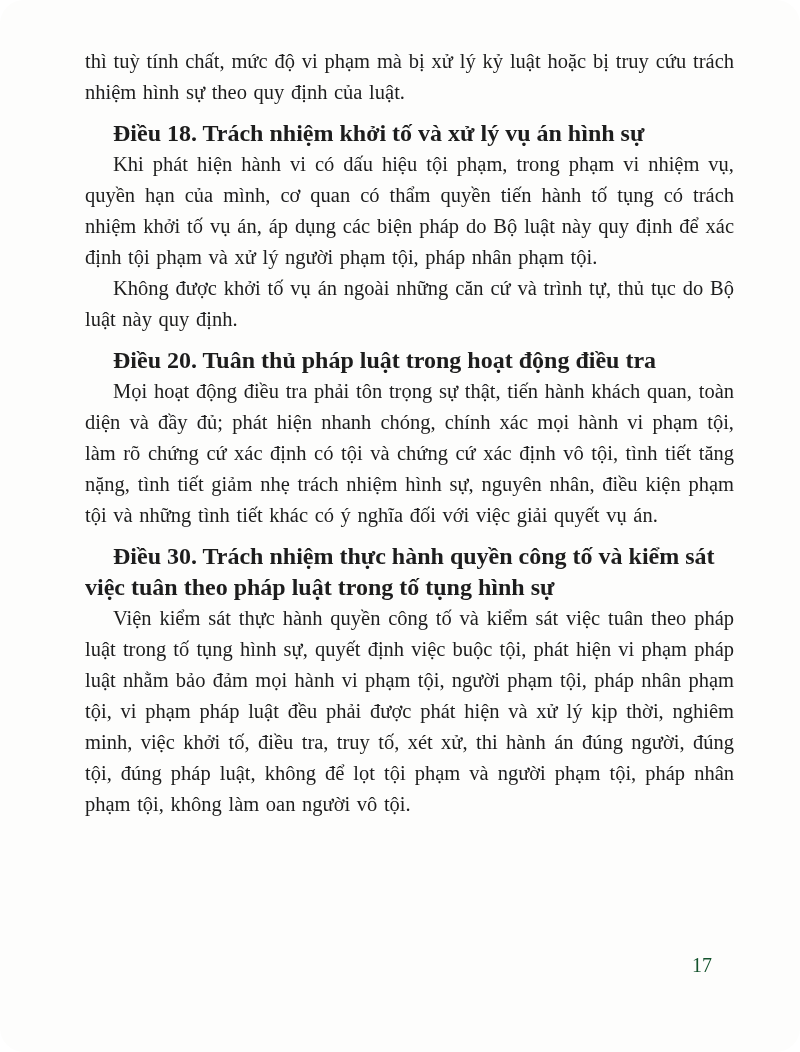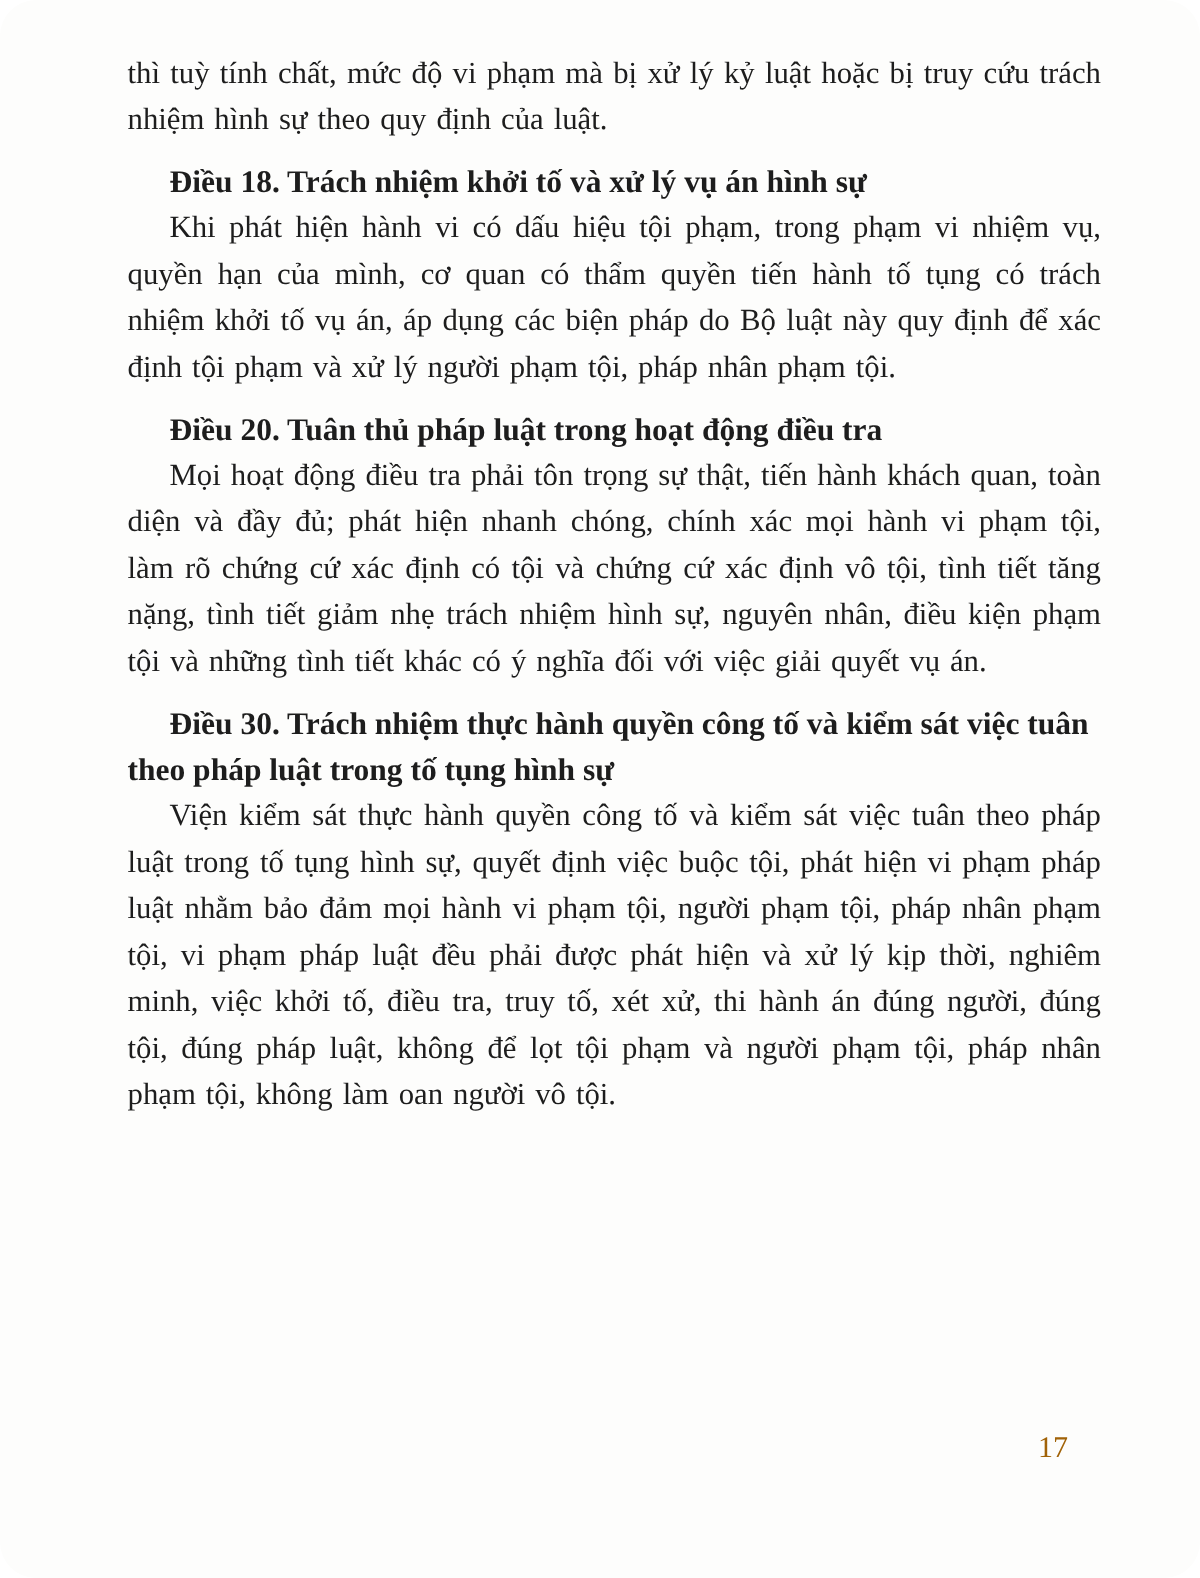--- a/index.html
+++ b/index.html
@@ -10,61 +10,62 @@
   }
   .page {
     position: relative;
     width: 800px;
     height: 1052px;
     background: #fdfdfc;
     overflow: hidden;
     font-family: "Liberation Serif", "DejaVu Serif", serif;
     color: #1d1d1d;
     box-sizing: border-box;
-    padding: 34px 66px 0 85px;
+    padding: 46px 66px 0 85px;
     border-radius: 24px;
     -webkit-font-smoothing: antialiased;
   }
   .body-text {
     margin: 0;
     font-size: 20.5px;
     line-height: 31px;
     text-align: justify;
     text-indent: 28px;
     word-spacing: 1.5px;
   }
   .body-text.no-indent {
     text-indent: 0;
   }
   .heading {
     margin: 10px 0 0 0;
-    font-size: 21px;
+    font-size: 24px;
     line-height: 31px;
     font-weight: bold;
     text-align: left;
     text-indent: 28px;
   }
   .page-number {
     position: absolute;
     top: 953px;
     right: 88px;
     font-size: 20px;
     line-height: 24px;
-    color: #a16207;
+    color: #14532d;
   }
 </style>
 </head>
 <body>
 
 <div class="page">
 
   <p class="body-text no-indent">thì tuỳ tính chất, mức độ vi phạm mà bị xử lý kỷ luật hoặc bị truy cứu trách nhiệm hình sự theo quy định của luật.</p>
 
   <h2 class="heading">Điều 18. Trách nhiệm khởi tố và xử lý vụ án hình sự</h2>
   <p class="body-text">Khi phát hiện hành vi có dấu hiệu tội phạm, trong phạm vi nhiệm vụ, quyền hạn của mình, cơ quan có thẩm quyền tiến hành tố tụng có trách nhiệm khởi tố vụ án, áp dụng các biện pháp do Bộ luật này quy định để xác định tội phạm và xử lý người phạm tội, pháp nhân phạm tội.</p>
+  <p class="body-text">Không được khởi tố vụ án ngoài những căn cứ và trình tự, thủ tục do Bộ luật này quy định.</p>
 
   <h2 class="heading">Điều 20. Tuân thủ pháp luật trong hoạt động điều tra</h2>
   <p class="body-text">Mọi hoạt động điều tra phải tôn trọng sự thật, tiến hành khách quan, toàn diện và đầy đủ; phát hiện nhanh chóng, chính xác mọi hành vi phạm tội, làm rõ chứng cứ xác định có tội và chứng cứ xác định vô tội, tình tiết tăng nặng, tình tiết giảm nhẹ trách nhiệm hình sự, nguyên nhân, điều kiện phạm tội và những tình tiết khác có ý nghĩa đối với việc giải quyết vụ án.</p>
 
   <h2 class="heading">Điều 30. Trách nhiệm thực hành quyền công tố và kiểm sát việc tuân theo pháp luật trong tố tụng hình sự</h2>
   <p class="body-text">Viện kiểm sát thực hành quyền công tố và kiểm sát việc tuân theo pháp luật trong tố tụng hình sự, quyết định việc buộc tội, phát hiện vi phạm pháp luật nhằm bảo đảm mọi hành vi phạm tội, người phạm tội, pháp nhân phạm tội, vi phạm pháp luật đều phải được phát hiện và xử lý kịp thời, nghiêm minh, việc khởi tố, điều tra, truy tố, xét xử, thi hành án đúng người, đúng tội, đúng pháp luật, không để lọt tội phạm và người phạm tội, pháp nhân phạm tội, không làm oan người vô tội.</p>
 
   <div class="page-number">17</div>
 
 </div>

